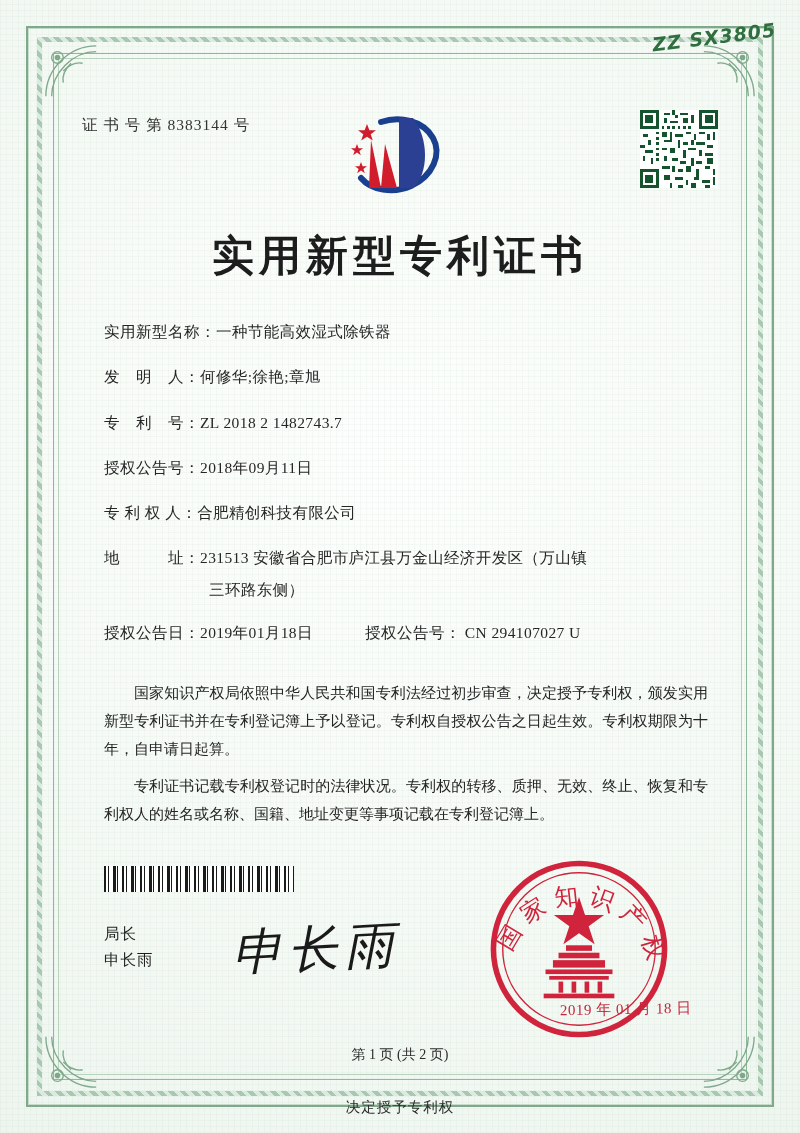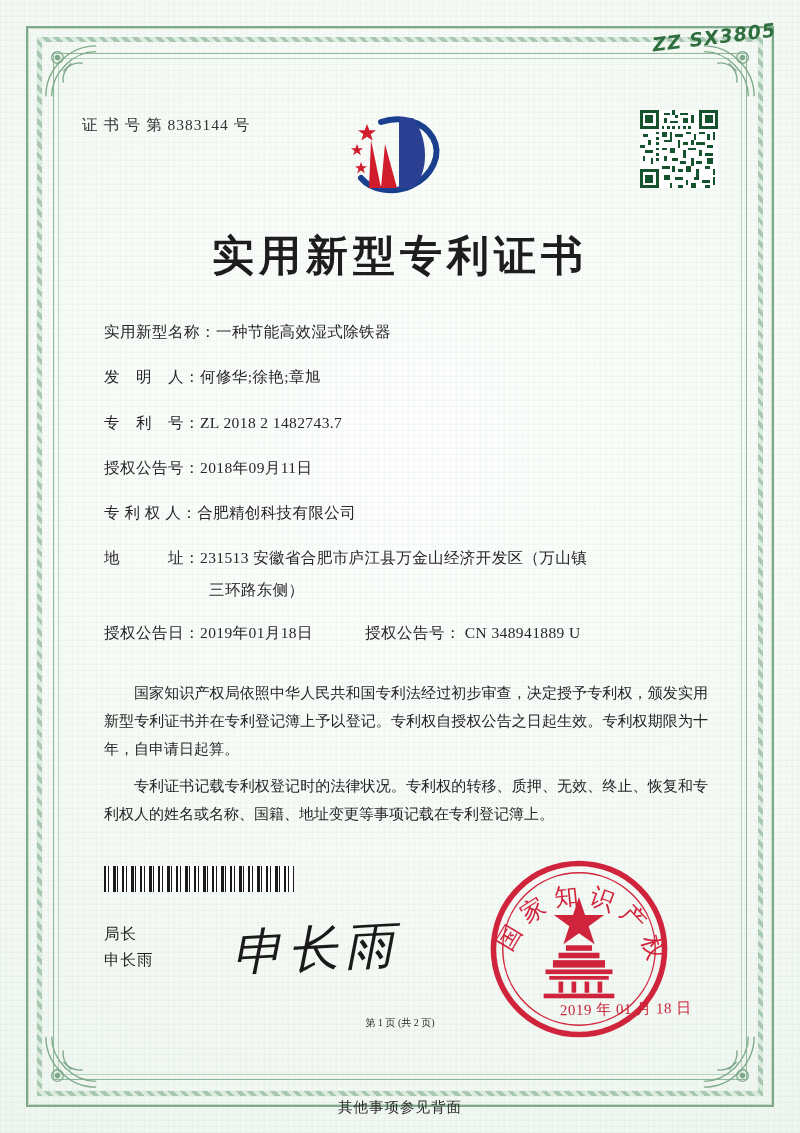--- a/index.html
+++ b/index.html
@@ -243,23 +243,23 @@
     color: #c7243c;
     letter-spacing: 0.5px;
     white-space: nowrap;
     transform: rotate(-1deg);
   }
 
   
   .page-num {
     position: absolute;
     left: 0; right: 0;
-    top: 1016px;
+    top: 1046px;
     text-align: center;
-    font-size: 10px;
+    font-size: 14px;
     color: #2b2b2b;
   }
   .footer-note {
     position: absolute;
     left: 0; right: 0;
     top: 1098px;
     text-align: center;
     font-size: 14.5px;
     color: #2b2b2b;
     letter-spacing: 1px;
@@ -468,21 +468,21 @@
       <span class="field-value">231513 安徽省合肥市庐江县万金山经济开发区（万山镇</span>
     </div>
     <div class="field-row sub">
       <span class="field-value cont">三环路东侧）</span>
     </div>
     <div class="field-row two-col">
       <span class="field-label">授权公告日：</span>
       <span class="field-value" style="flex:0 0 auto;">2019年01月18日</span>
       <span class="seg2">
         <span class="field-label">授权公告号：</span>
-        <span class="field-value">CN 348941889 U</span>
+        <span class="field-value">CN 294107027 U</span>
       </span>
     </div>
   </div>
 
   <div class="paragraphs">
     <p>国家知识产权局依照中华人民共和国专利法经过初步审查，决定授予专利权，颁发实用新型专利证书并在专利登记簿上予以登记。专利权自授权公告之日起生效。专利权期限为十年，自申请日起算。</p>
     <p>专利证书记载专利权登记时的法律状况。专利权的转移、质押、无效、终止、恢复和专利权人的姓名或名称、国籍、地址变更等事项记载在专利登记簿上。</p>
   </div>
 
   <div class="barcode"></div>
@@ -516,14 +516,14 @@
         <rect x="92" y="135" width="5" height="12"></rect>
         <rect x="106" y="135" width="5" height="12"></rect>
         <rect x="120" y="135" width="5" height="12"></rect>
         <rect x="62" y="148" width="76" height="5"></rect>
       </g>
     </svg>
   </div>
   <div class="seal-date">2019 年 01 月 18 日</div>
 
   <div class="page-num">第 1 页 (共 2 页)</div>
-  <div class="footer-note">其他事项参见背面</div>
+  <div class="footer-note">决定授予专利权</div>
 </div>
 
 </body></html>

